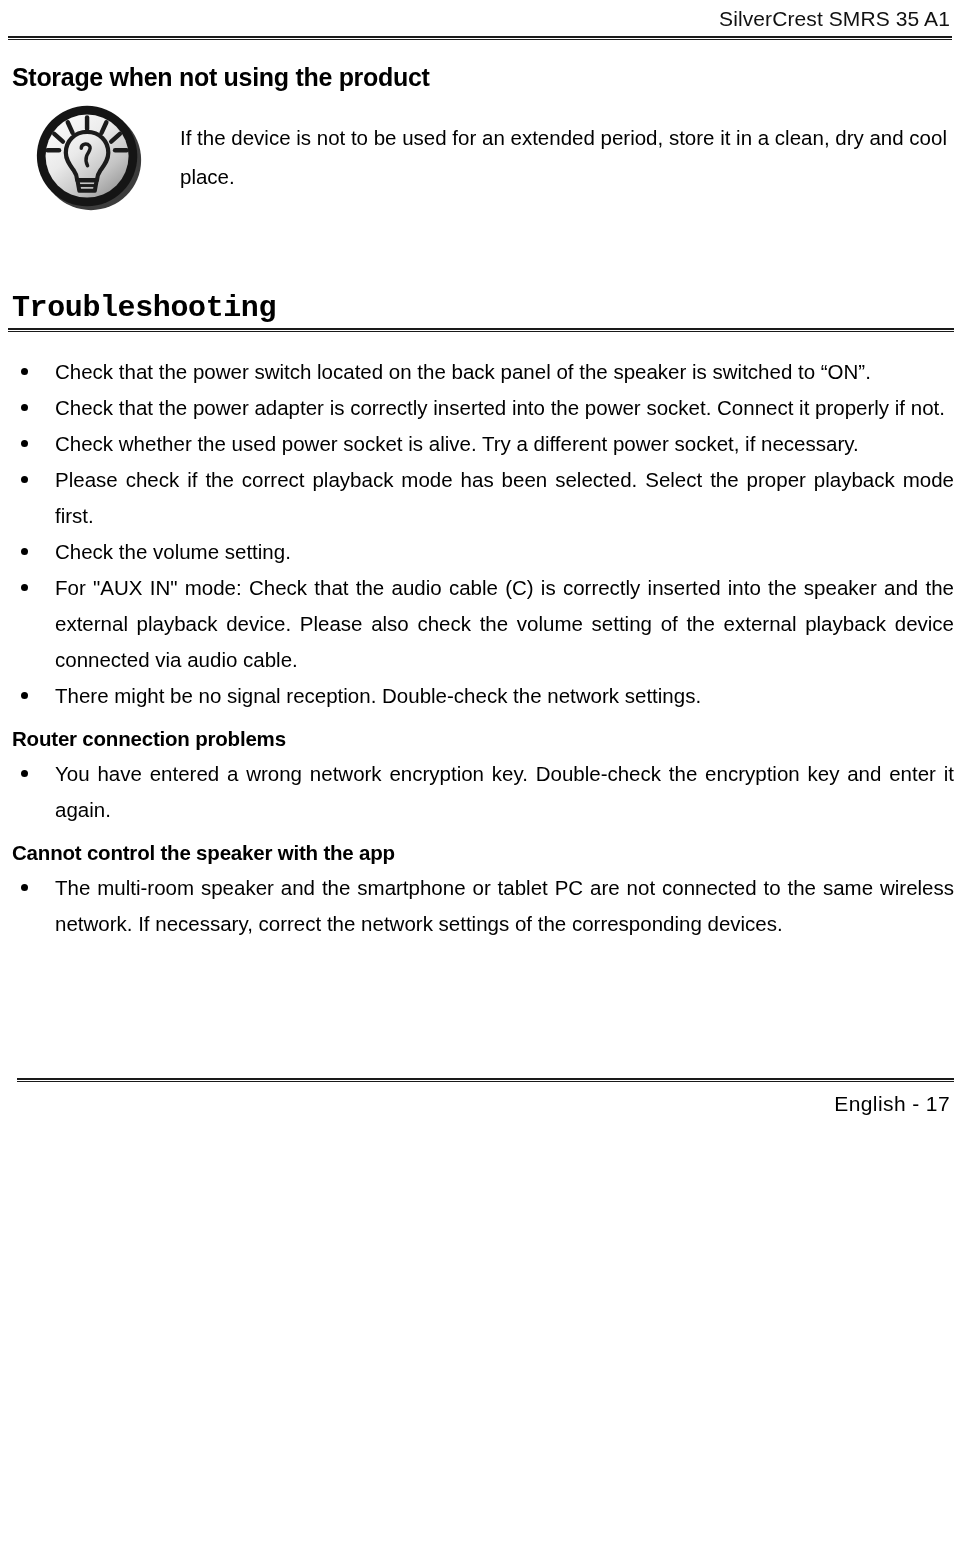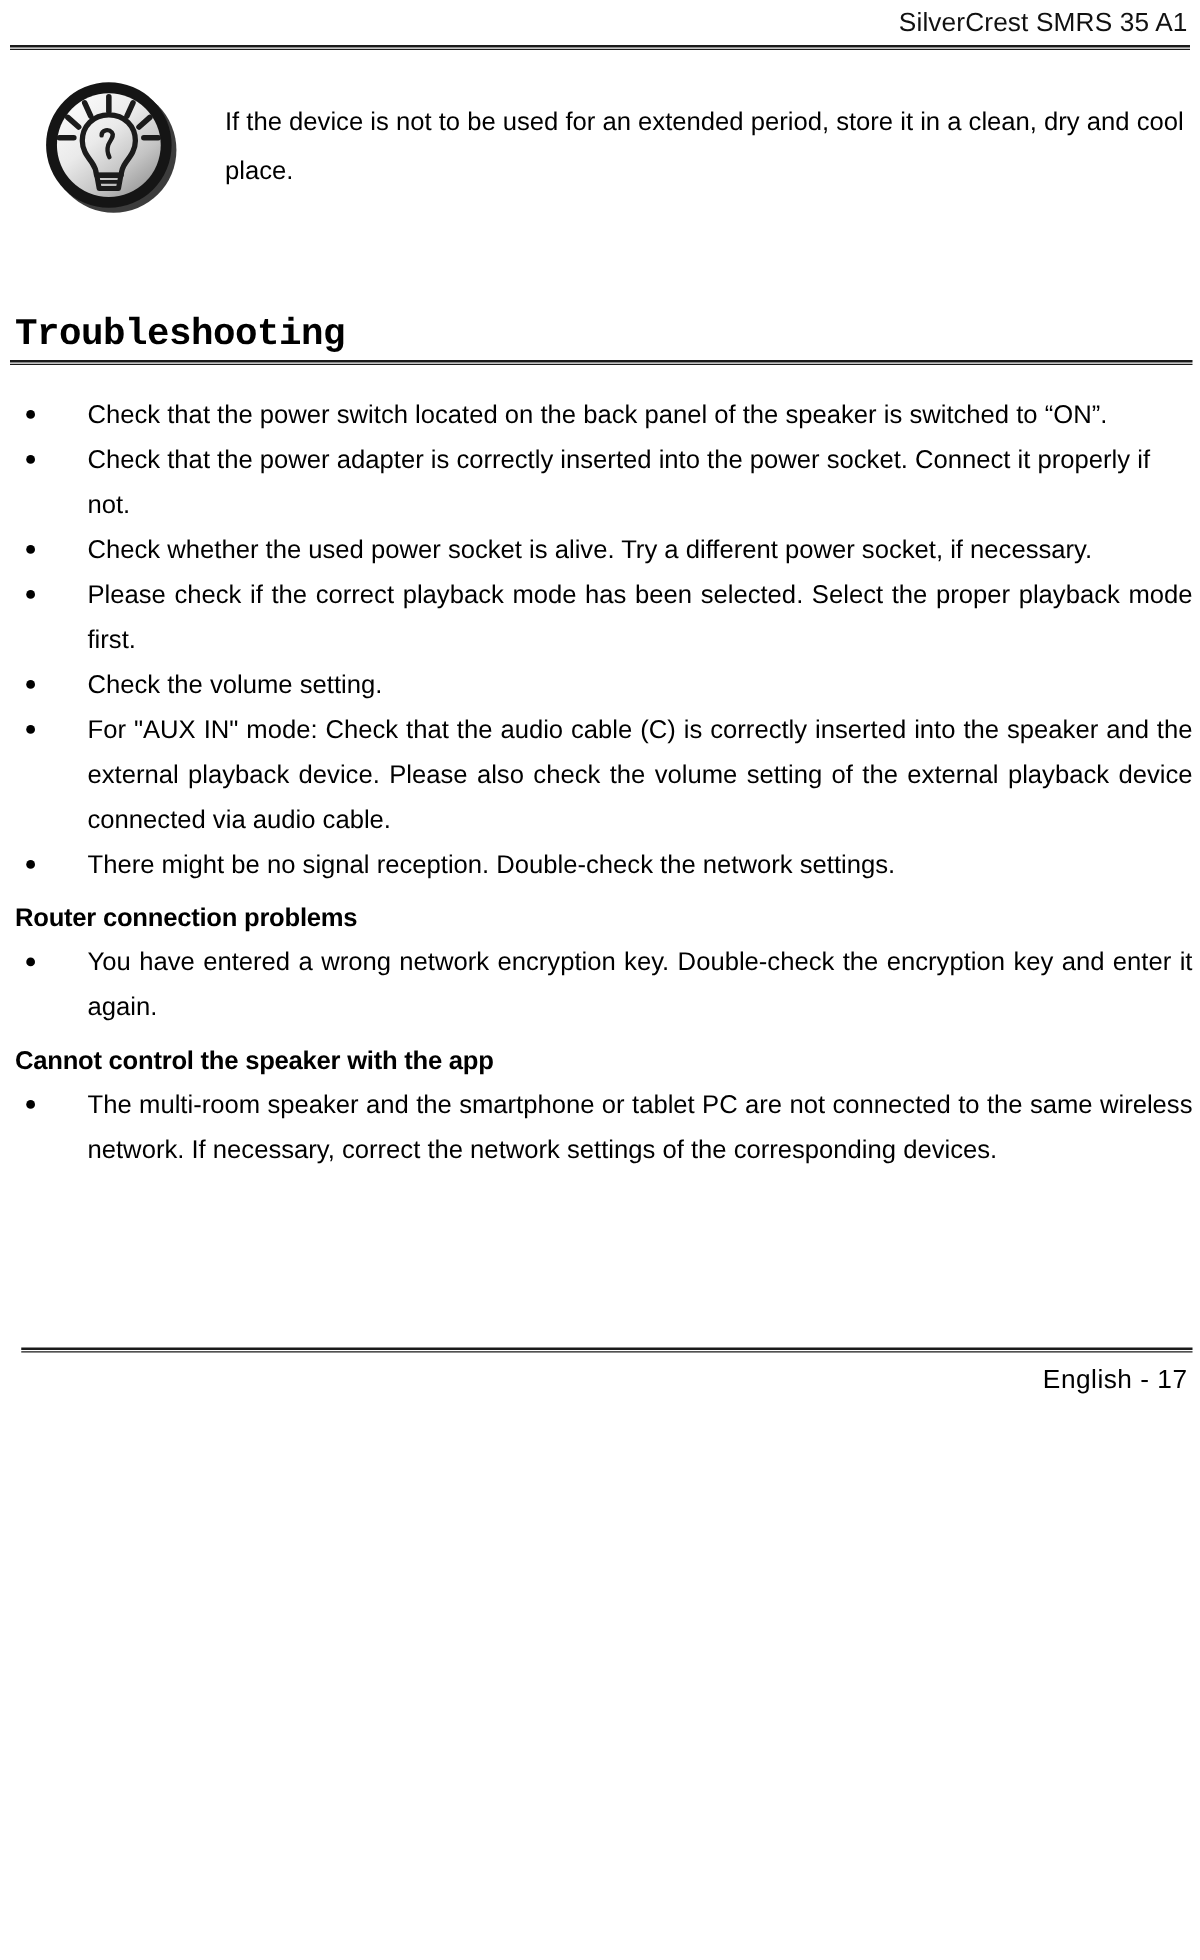--- a/index.html
+++ b/index.html
@@ -135,21 +135,20 @@
     background: #000;
     border-radius: 50%;
   }
   ul.bullets > li.justify .li-text {
     display: block;
     text-align: justify;
     text-justify: inter-word;
   }
   ul.bullets > li .li-text {
     display: block;
-    margin-left: 15px;
   }
 
   
   .page-footer {
     position: absolute;
     left: 17px;
     right: 6px;
     bottom: 10px;
   }
   .footer-rule {
@@ -172,20 +171,21 @@
 
 <div class="page">
 
   <div class="page-header">
     <div class="header-text">SilverCrest SMRS 35 A1</div>
     <div class="header-rule"></div>
   </div>
 
   <div class="content">
 
+    <h1 class="section-title">Storage when not using the product</h1>
 
     <div class="note-block">
       <div class="note-icon">
         <svg viewBox="0 0 120 116" width="118" height="112" xmlns="http://www.w3.org/2000/svg">
           <defs>
             <linearGradient id="bulbGrad" x1="0.15" y1="0.05" x2="0.9" y2="1">
               <stop offset="0%" stop-color="#fbfbfb"></stop>
               <stop offset="38%" stop-color="#eaeaea"></stop>
               <stop offset="70%" stop-color="#c3c3c3"></stop>
               <stop offset="100%" stop-color="#8e8e8e"></stop>

